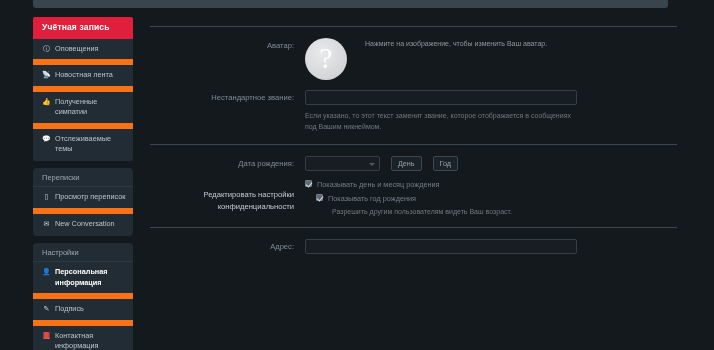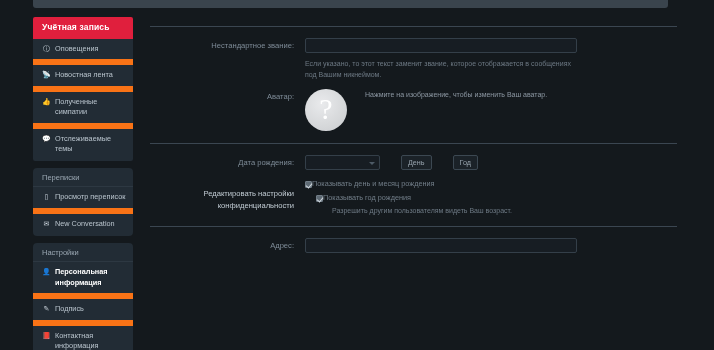--- a/index.html
+++ b/index.html
@@ -187,21 +187,21 @@
     content: "";
     position: absolute;
     left: 2px; top: 2px;
     width: 3px; height: 3px;
     border-radius: 50%;
     background: #1b2127;
   }
   .opt-label { color: #a9b4bd; font-size: 7.3px; }
 
   
-  .dob-row { display: flex; align-items: center; gap: 21px; }
+  .dob-row { display: flex; align-items: center; gap: 11px; }
   .select-box {
     width: 75px; height: 15px;
     background: #171d23;
     border: 1px solid #343f49;
     border-radius: 2px;
     position: relative;
   }
   .select-box::after {
     content: "";
     position: absolute;
@@ -215,21 +215,21 @@
     background: #1b2228;
     border: 1px solid #3c4852;
     border-radius: 2px;
     color: #98a4ae;
     font-size: 7.2px;
     display: flex; align-items: center; justify-content: center;
     padding: 0 6px;
   }
 
   
-  .cbrow { display: flex; align-items: flex-end; margin-bottom: 5px; }
+  .cbrow { display: flex; align-items: flex-start; gap: 5px; margin-bottom: 5px; }
   .cbox {
     width: 7px; height: 7px;
     background: #5e6a74;
     border: 1px solid #717d87;
     flex: 0 0 auto;
     position: relative;
     border-radius: 1px;
   }
   .cbox::after {
     content: "";
@@ -311,37 +311,37 @@
       </div>
 
     </div>
   </div>
 
   <div id="main">
 
 
     <hr class="sep">
 
-    <div class="row" style="margin-top:10px;">
-      <div class="row-label">Нестандартное звание:</div>
-      <div class="row-field">
-        <input class="textbox" type="text" value="" style="">
-        <div class="hint">Если указано, то этот текст заменит звание, которое отображается в сообщениях под Вашим никнеймом.</div>
-      </div>
-    </div>
-
     <div class="row">
       <div class="row-label">Аватар:</div>
       <div class="row-field">
         <div class="avatar-row">
           <div class="avatar-circle">
             <span>?</span>
           </div>
           <div class="avatar-note">Нажмите на изображение, чтобы изменить Ваш аватар.</div>
         </div>
+      </div>
+    </div>
+
+    <div class="row" style="margin-top:10px;">
+      <div class="row-label">Нестандартное звание:</div>
+      <div class="row-field">
+        <input class="textbox" type="text" value="" style="">
+        <div class="hint">Если указано, то этот текст заменит звание, которое отображается в сообщениях под Вашим никнеймом.</div>
       </div>
     </div>
 
     <hr class="sep">
 
 
     <div class="row">
       <div class="row-label">Дата рождения:</div>
       <div class="row-field">
         <div class="dob-row">

